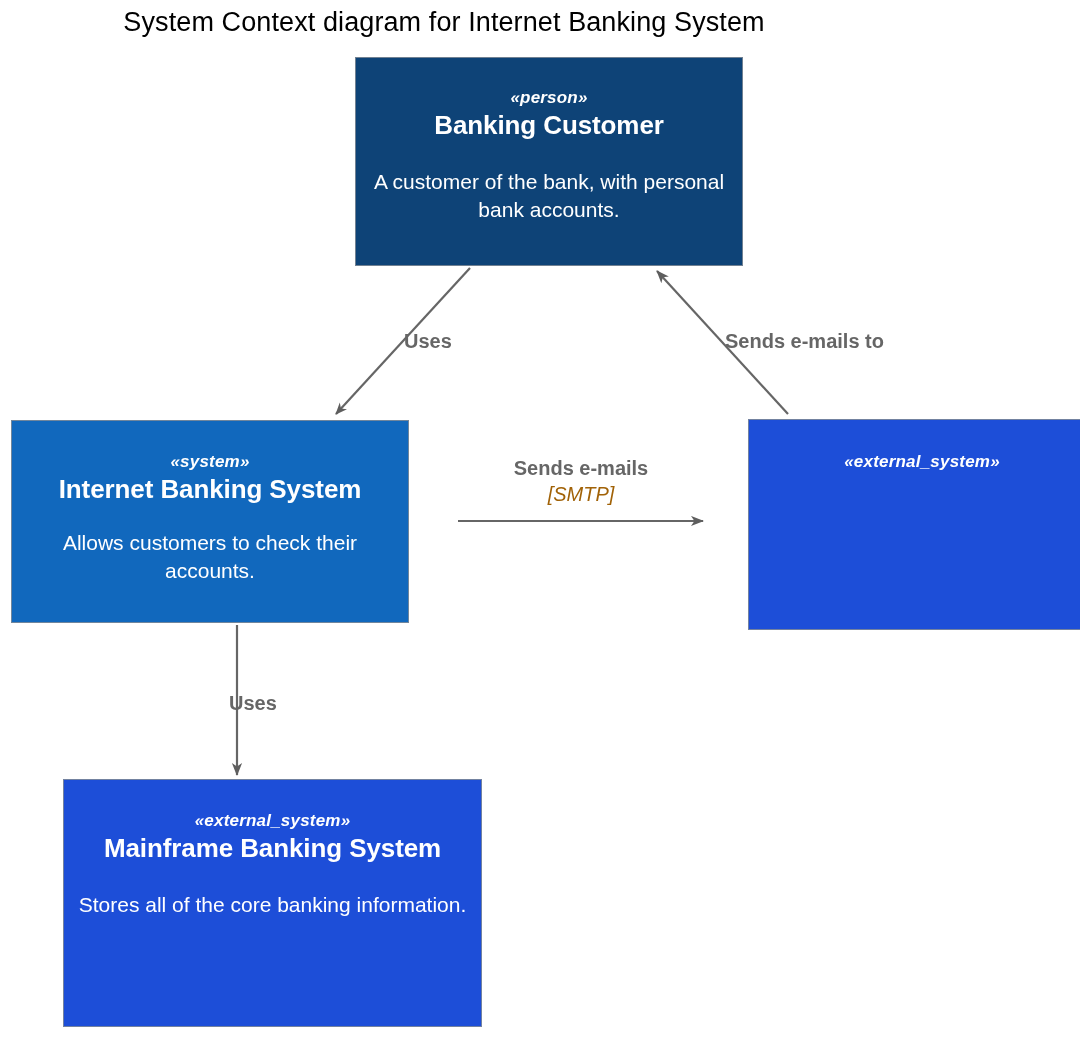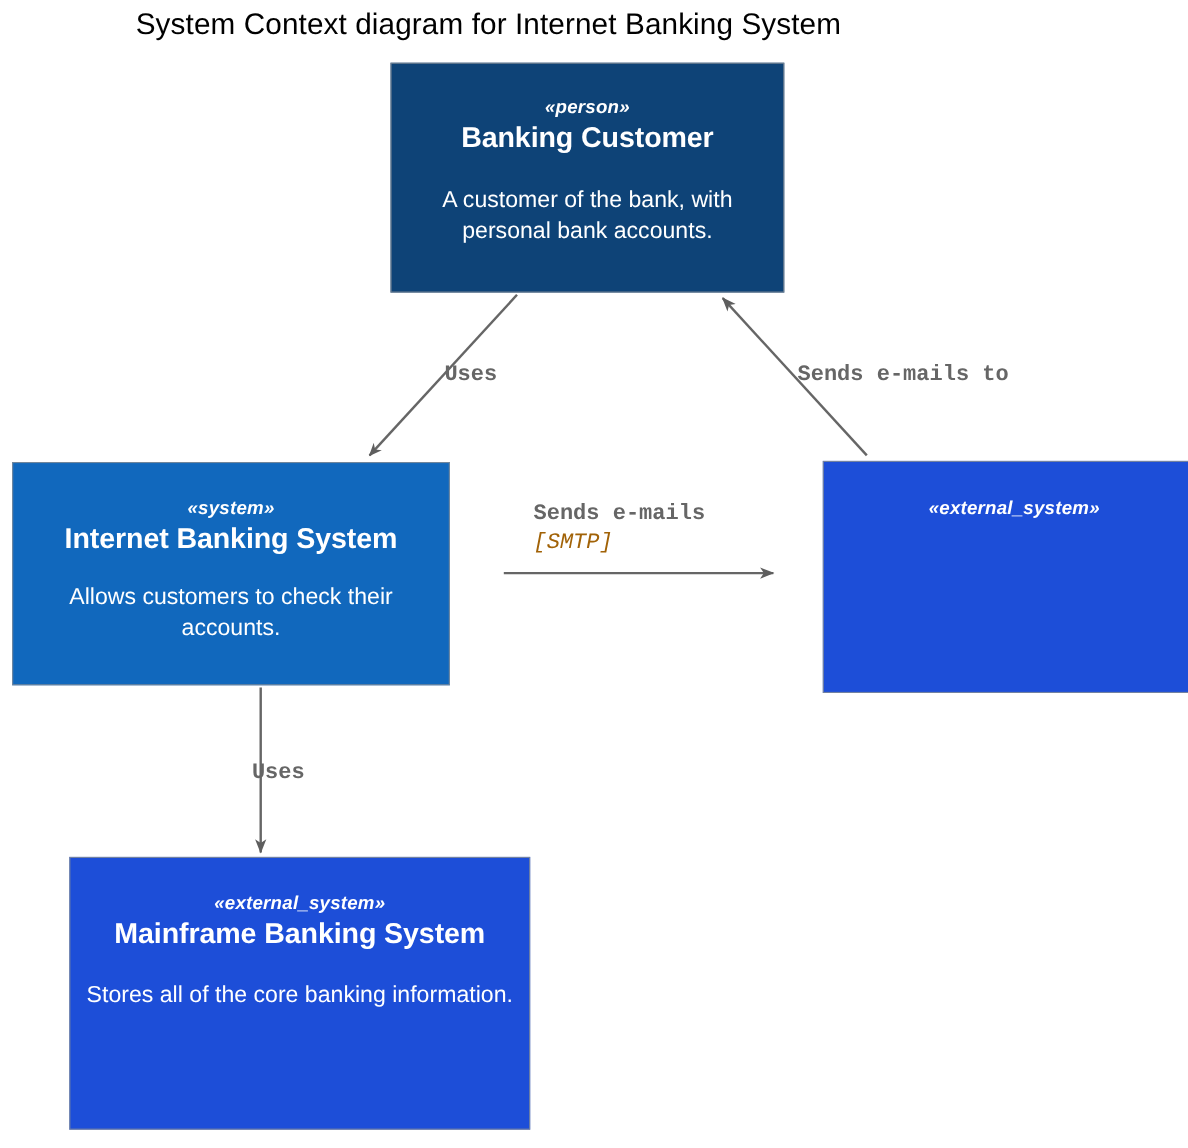--- a/index.html
+++ b/index.html
@@ -81,21 +81,21 @@
   }
 
   
   .node.person        { background: #0E4377; }
   .node.system        { background: #1168BD; }
   .node.external      { background: #1d4ed8; margin-left: 41px; }
 
   
   #node-person {
     left: 355px;  top: 57px;
-    width: 358px; height: 209px;
+    width: 388px; height: 209px;
   }
   #node-person .stereotype { margin-top: 19px; }
   #node-person .node-name  { margin-top: 0px; }
   #node-person .node-desc  { margin-top: 27px; }
 
   #node-internet-banking-system {
     left: 11px;   top: 420px;
     width: 398px; height: 203px;
   }
   #node-internet-banking-system .stereotype { margin-top: 20px; }
@@ -116,22 +116,21 @@
   #node-mainframe-banking-system .node-desc  { margin-top: 27px; }
 
   
   .edge-label {
     position: absolute;
     color: #666666;
     font-size: 20px;
     line-height: 26px;
     font-weight: 700;
     white-space: nowrap;
-    text-align: left;
-    font-family: Liberation Mono, monospace;
+    text-align: center;
   }
   .edge-label .tech {
     display: block;
     font-weight: 400;
     font-style: italic;
     font-size: 20px;
     line-height: 26px;
     color: #a16207;
   }
 

